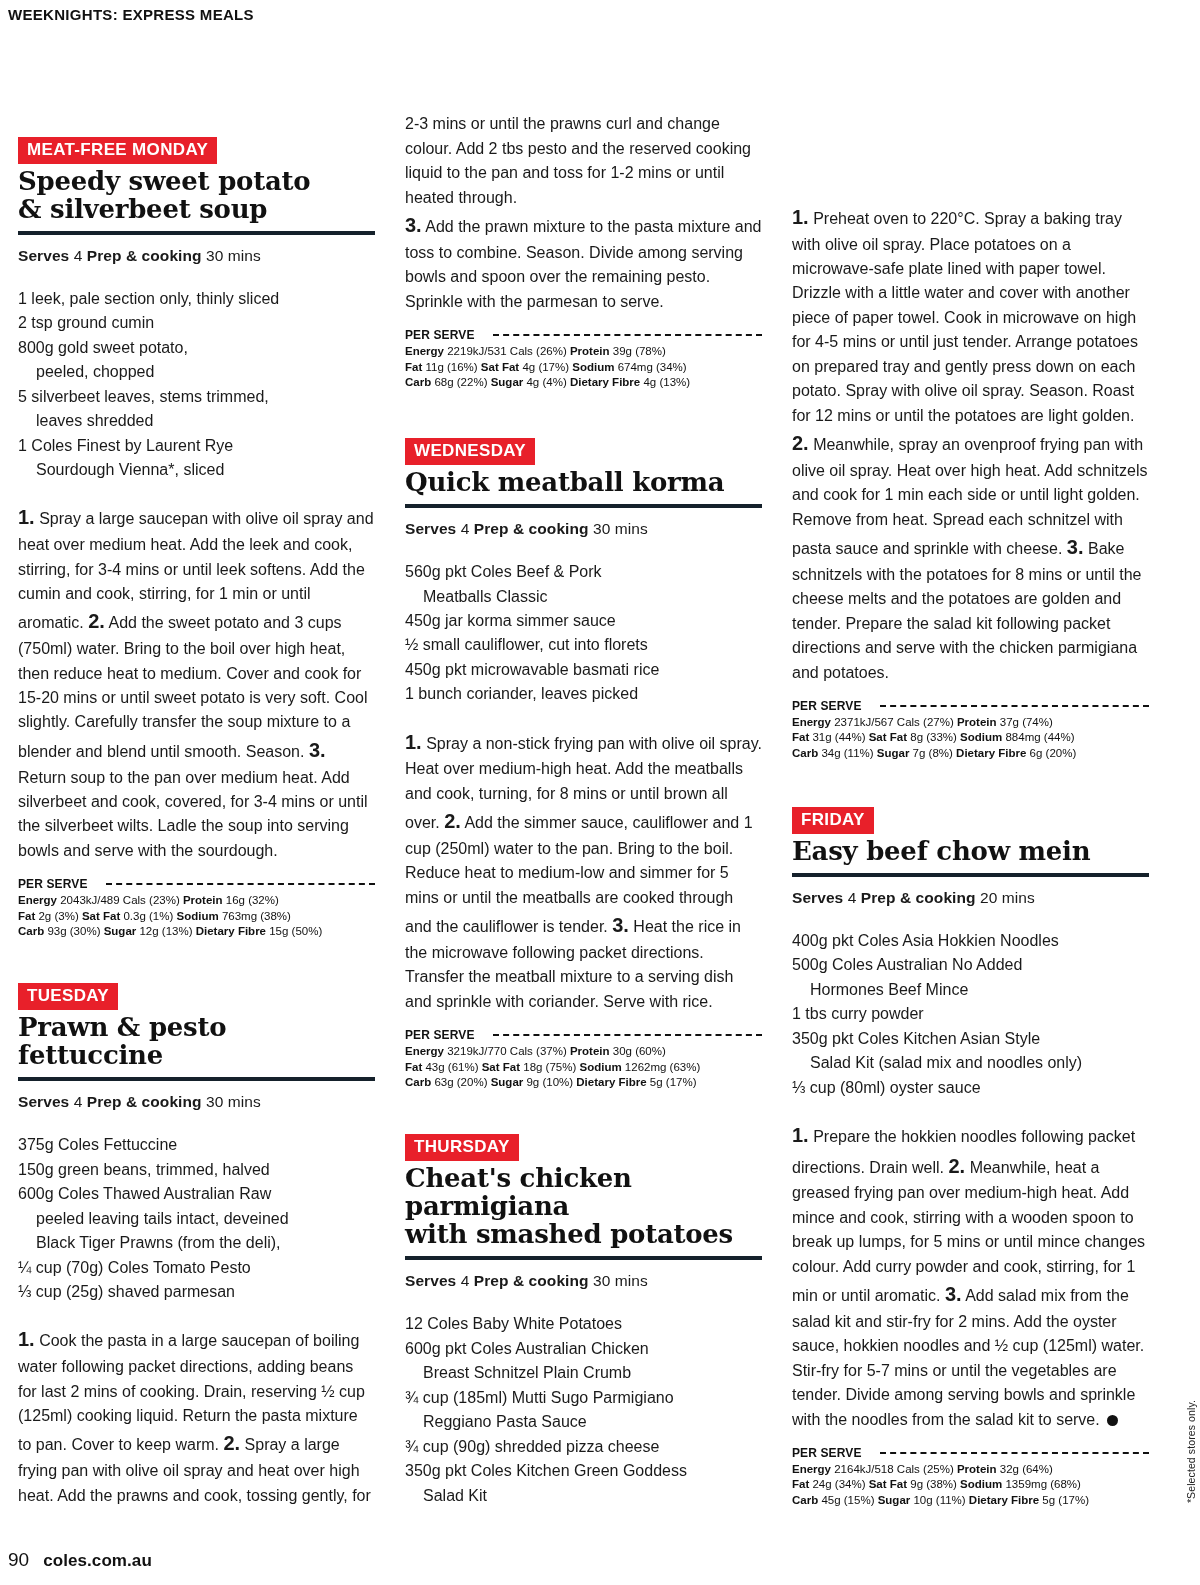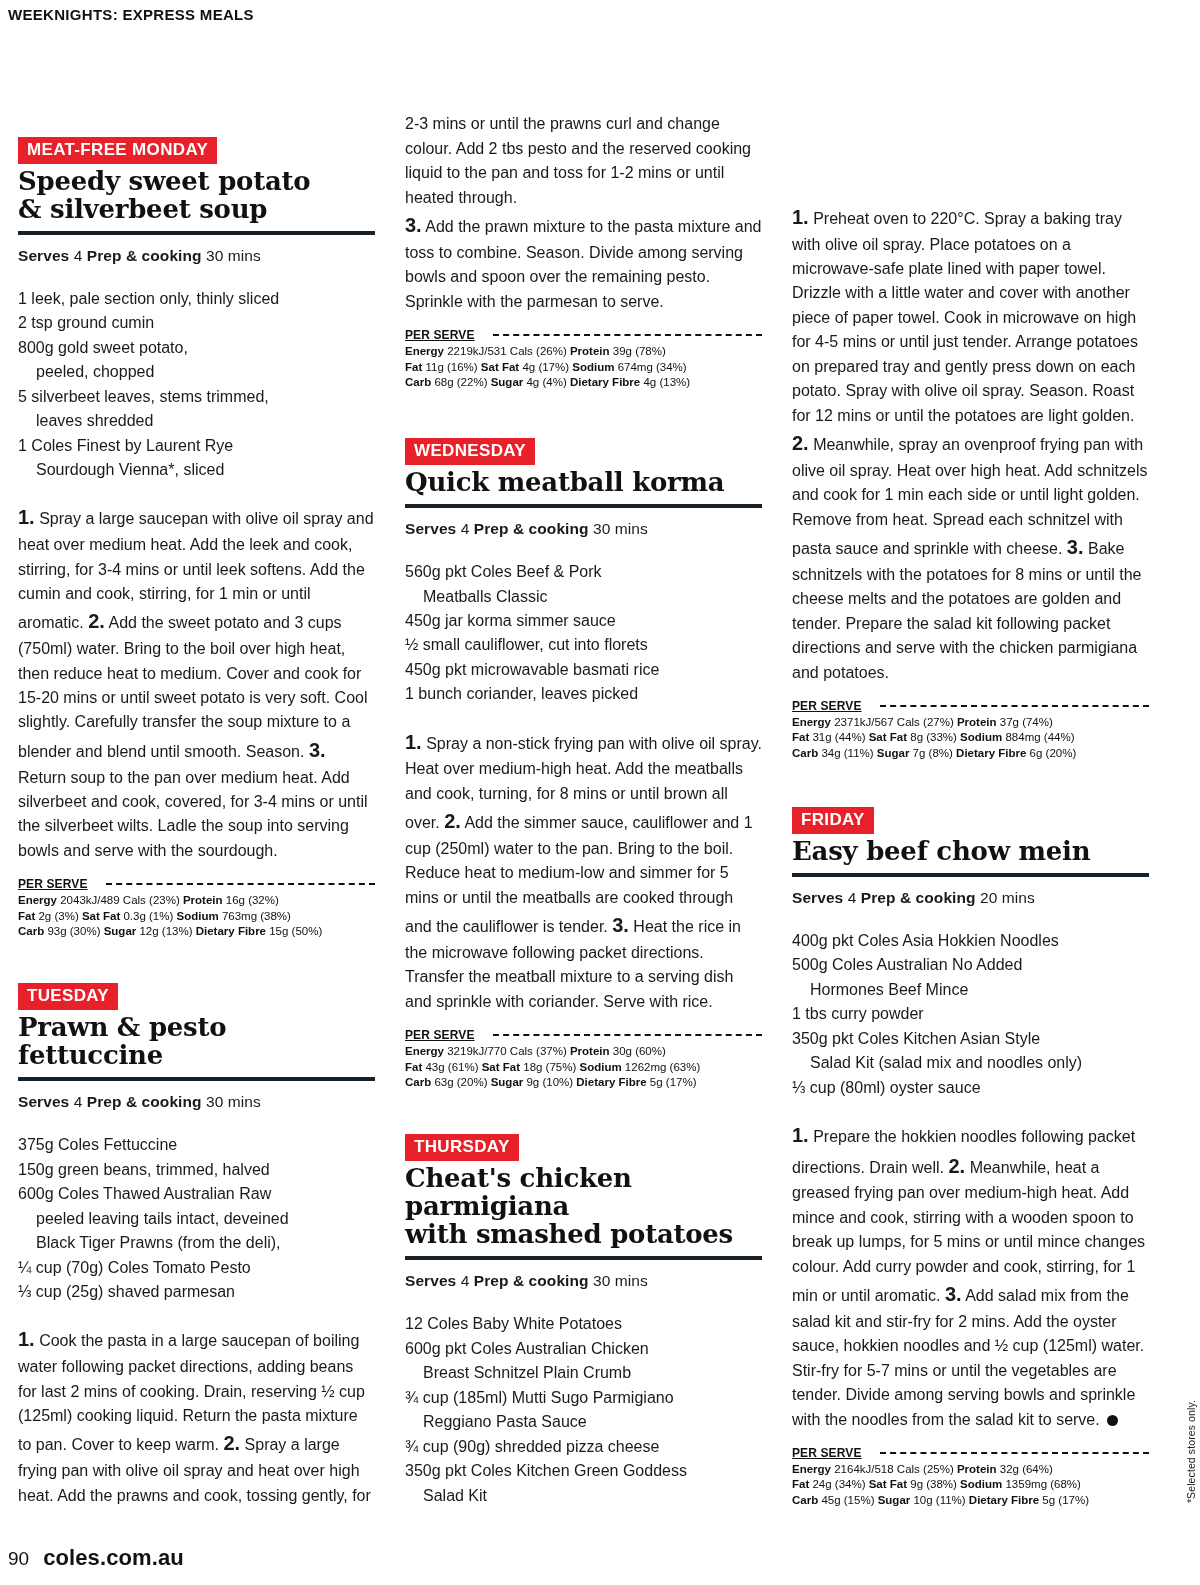--- a/index.html
+++ b/index.html
@@ -85,21 +85,21 @@
 
   
   .perserve {
     margin-top: 14px;
     font-size: 11.5px;
     line-height: 1.33;
     color: #111;
   }
   .ps-head {
     display: flex; align-items: center; gap: 15px;
-    font-weight: bold; font-size: 12px; letter-spacing: .01em; text-decoration: underline;
+    font-weight: bold; font-size: 12px; letter-spacing: .01em;
   }
   .ps-head .dash {
     flex: 1 1 auto;
     border-top: 2px dashed #111;
     margin-left: 3px;
     height: 0;
     transform: translateY(-1px);
   }
   .ps-line b { font-weight: bold; }
   .ps-line { white-space: nowrap; }
@@ -124,21 +124,21 @@
     letter-spacing: .01em;
   }
 
   
   .footer {
     position: absolute;
     left: 8px; bottom: 12px;
     display: flex; align-items: baseline; gap: 14px;
   }
   .folio { font-size: 19px; color: #111; }
-  .site { font-size: 22px; font-weight: bold; color: #111; letter-spacing: .005em; }
+  .site { font-size: 17px; font-weight: bold; color: #111; letter-spacing: .005em; }
 </style>
 </head>
 <body>
 
 <div class="page">
 
   <div class="running-head">WEEKNIGHTS: EXPRESS MEALS</div>
 
   <div class="columns">
 

